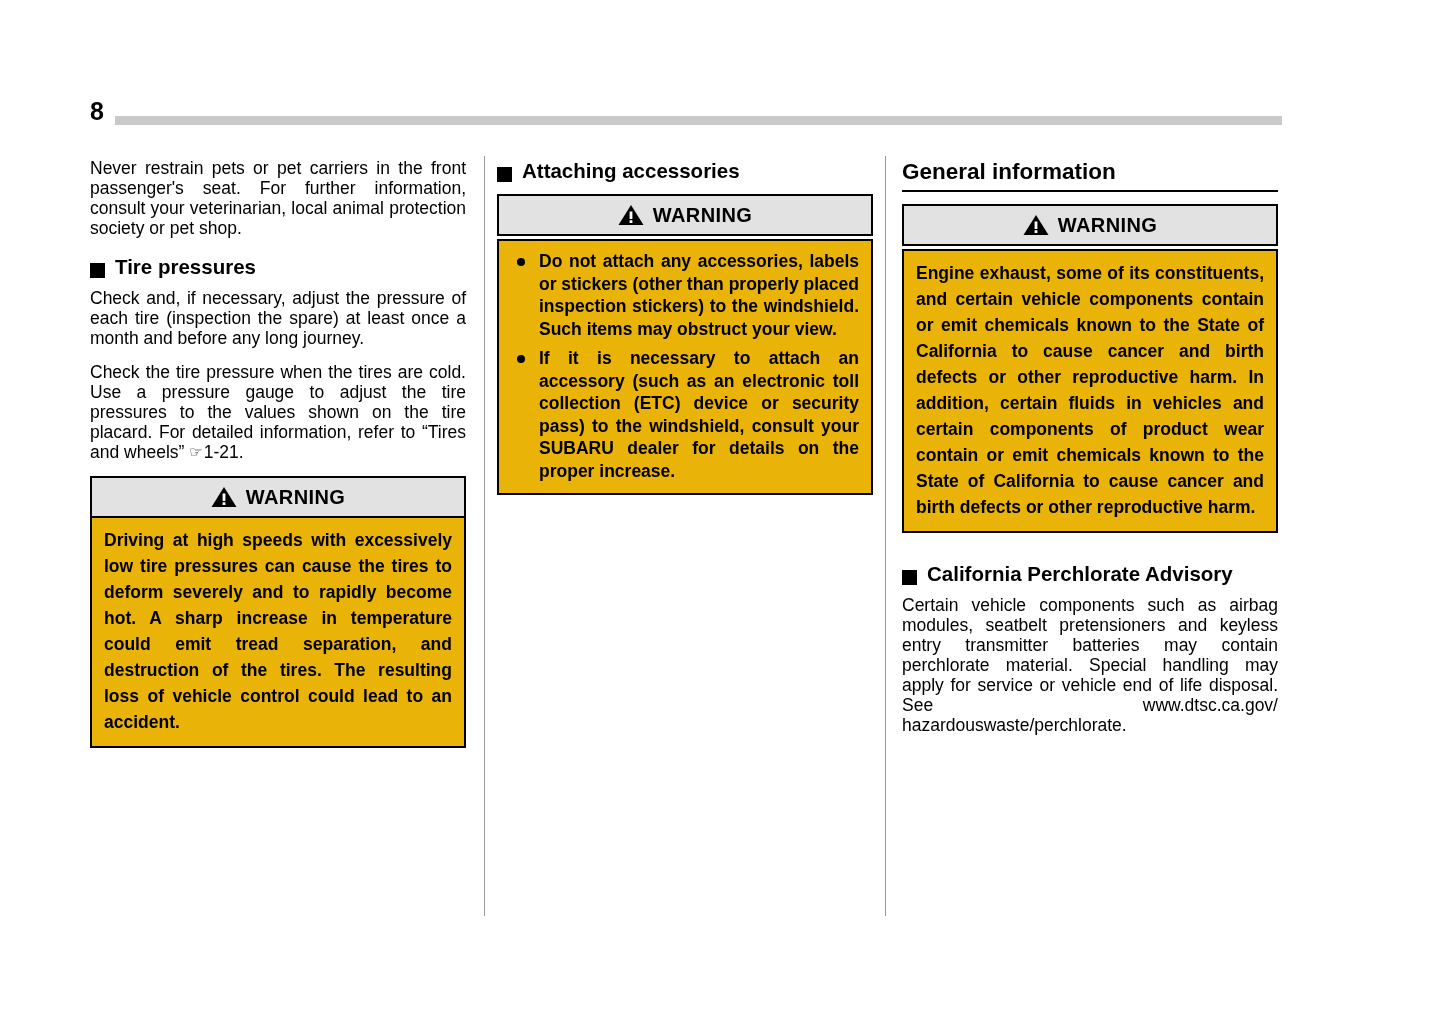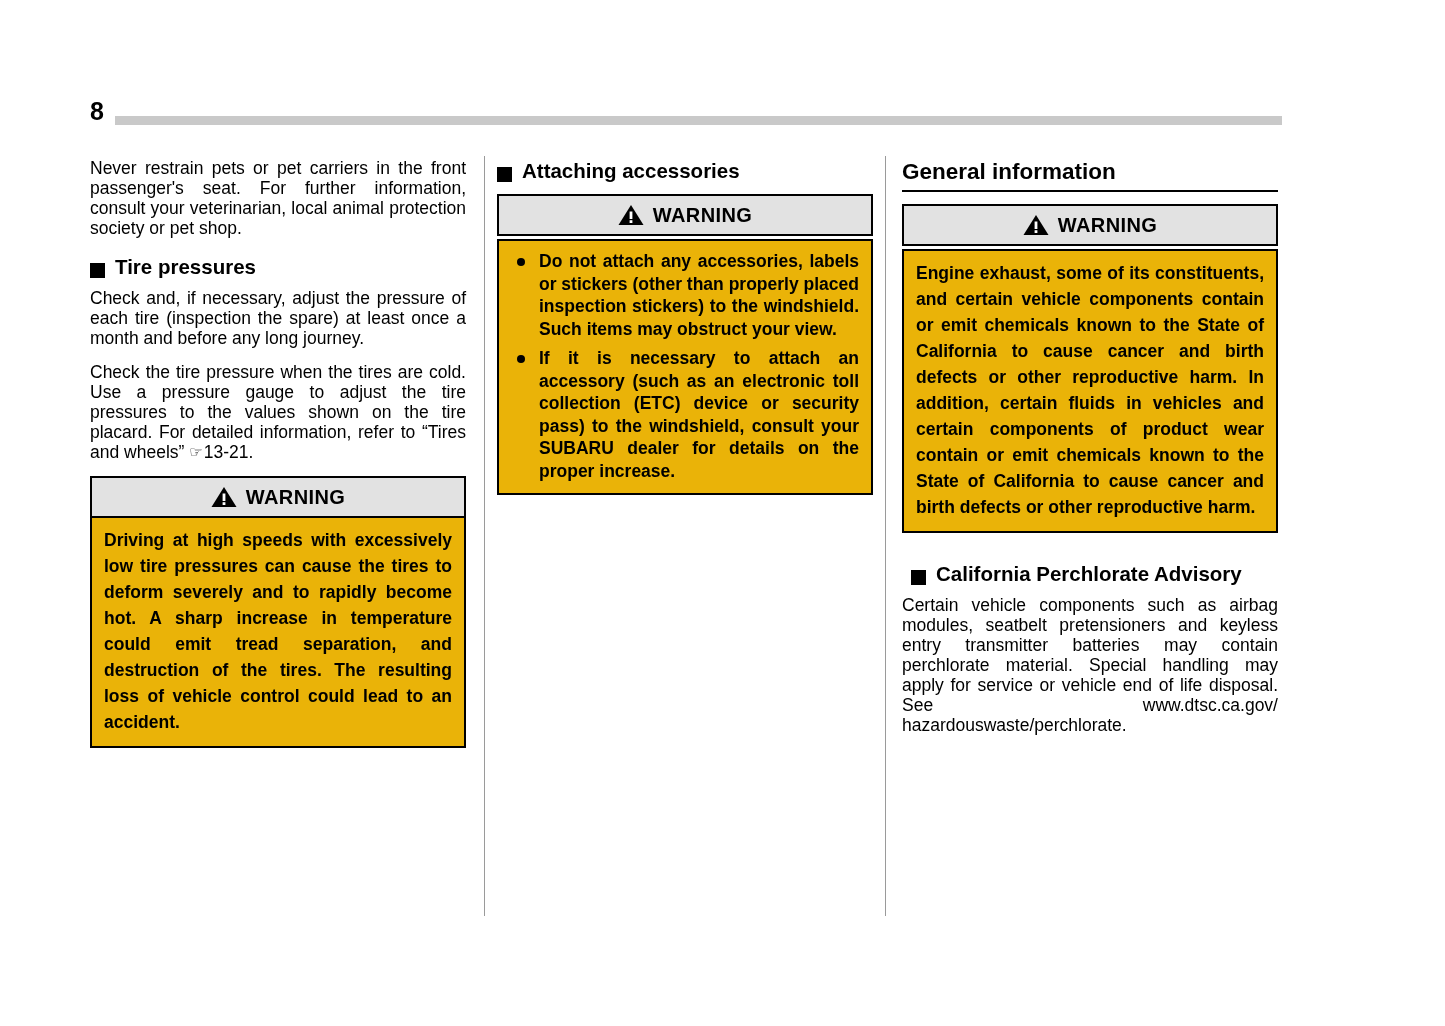--- a/index.html
+++ b/index.html
@@ -210,21 +210,21 @@
 
     <p class="body">Never restrain pets or pet carriers in the front passenger's seat. For further information, consult your veterinarian, local animal protection society or pet shop.</p>
 
     <div class="sec-head">
       <span class="sq"></span>
       <span class="sec-head-text">Tire pressures</span>
     </div>
 
     <p class="body">Check and, if necessary, adjust the pressure of each tire (inspection the spare) at least once a month and before any long journey.</p>
 
-    <p class="body"><span>Check the tire pressure when the tires are cold. Use a pressure gauge to adjust the tire pressures to the values shown on the tire placard. For detailed information, refer to “Tires and wheels” </span><span class="ref-glyph">☞</span><span>13-21.</span></p>
+    <p class="body"><span>Check the tire pressure when the tires are cold. Use a pressure gauge to adjust the tire pressures to the values shown on the tire placard. For detailed information, refer to “Tires and wheels” </span><span class="ref-glyph">☞</span><span>1-21.</span></p>
 
     <div class="warn">
       <div class="warn-header">
         <svg class="tri" viewBox="0 0 26 22">
           <polygon points="13,1 25.5,21 0.5,21" fill="#000"></polygon>
           <rect x="11.6" y="7.5" width="2.8" height="7.5" fill="#fff"></rect>
           <rect x="11.6" y="16.2" width="2.8" height="2.8" fill="#fff"></rect>
         </svg>
         <span class="warn-title">WARNING</span>
       </div>
@@ -282,21 +282,21 @@
           <rect x="11.6" y="7.5" width="2.8" height="7.5" fill="#fff"></rect>
           <rect x="11.6" y="16.2" width="2.8" height="2.8" fill="#fff"></rect>
         </svg>
         <span class="warn-title">WARNING</span>
       </div>
       <div class="warn-body gap">
         <p class="warn-text">Engine exhaust, some of its constituents, and certain vehicle components contain or emit chemicals known to the State of California to cause cancer and birth defects or other reproductive harm. In addition, certain fluids in vehicles and certain components of product wear contain or emit chemicals known to the State of California to cause cancer and birth defects or other reproductive harm.</p>
       </div>
     </div>
 
-    <div class="sec-head" style="margin-top:28px;margin-left:9px;">
+    <div class="sec-head" style="margin-top:28px;">
       <span class="sq"></span>
       <span class="sec-head-text">California Perchlorate Advisory</span>
     </div>
 
     <p class="body">Certain vehicle components such as airbag modules, seatbelt pretensioners and keyless entry transmitter batteries may contain perchlorate material. Special handling may apply for service or vehicle end of life disposal. See www.dtsc.ca.gov/ hazardouswaste/perchlorate.</p>
 
   </div>
 
 </div>
 

